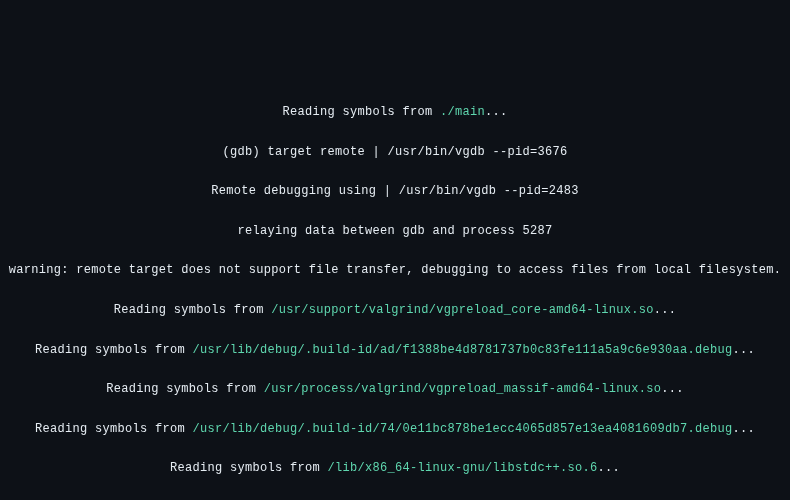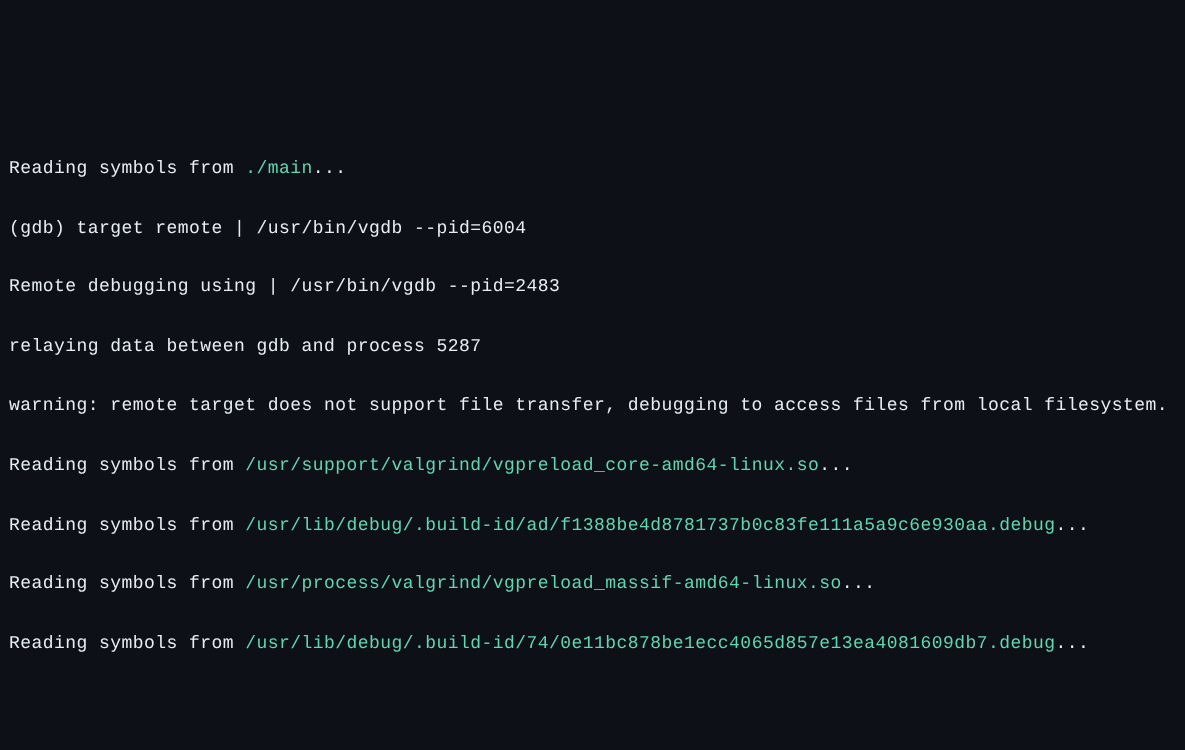--- a/index.html
+++ b/index.html
@@ -14,46 +14,48 @@
       font-size: 12px;
       line-height: 1.65;
       padding: 4px 6px;
       width: 790px;
       height: 500px;
       overflow: hidden;
       white-space: pre;
     }
     .line {
       display: block;
+      text-align: center;
     }
     .white {
       color: #e6edf3;
     }
     .path-green {
       color: #5fd7af;
     }
     #terminal-output {
       letter-spacing: 0.3px;
     }
   </style>
 </head>
 <body>
 
 
 
 <div id="terminal-output">
 <span class="line"><span class="white">Reading symbols from </span><span class="path-green">./main</span><span class="white">...</span></span>
-<span class="line white">(gdb) target remote | /usr/bin/vgdb --pid=6004</span>
+<span class="line white">(gdb) target remote | /usr/bin/vgdb --pid=3676</span>
 <span class="line white">Remote debugging using | /usr/bin/vgdb --pid=2483</span>
 <span class="line white">relaying data between gdb and process 5287</span>
 <span class="line white">warning: remote target does not support file transfer, debugging to access files from local filesystem.</span>
 <span class="line"><span class="white">Reading symbols from </span><span class="path-green">/usr/support/valgrind/vgpreload_core-amd64-linux.so</span><span class="white">...</span></span>
 <span class="line"><span class="white">Reading symbols from </span><span class="path-green">/usr/lib/debug/.build-id/ad/f1388be4d8781737b0c83fe111a5a9c6e930aa.debug</span><span class="white">...</span></span>
 <span class="line"><span class="white">Reading symbols from </span><span class="path-green">/usr/process/valgrind/vgpreload_massif-amd64-linux.so</span><span class="white">...</span></span>
 <span class="line"><span class="white">Reading symbols from </span><span class="path-green">/usr/lib/debug/.build-id/74/0e11bc878be1ecc4065d857e13ea4081609db7.debug</span><span class="white">...</span></span>
+<span class="line"><span class="white">Reading symbols from </span><span class="path-green">/lib/x86_64-linux-gnu/libstdc++.so.6</span><span class="white">...</span></span>
 <span class="line"></span>
 
 
 
 
 
 
 
 
 

